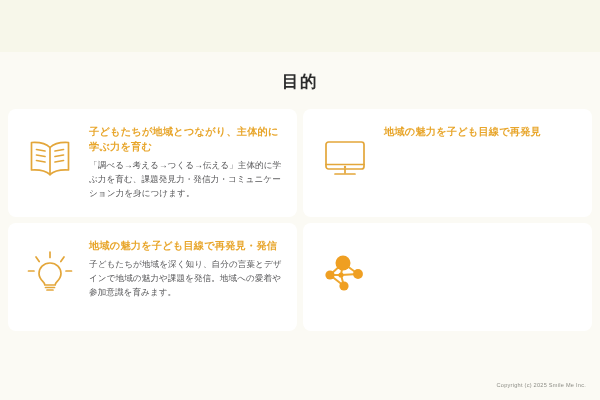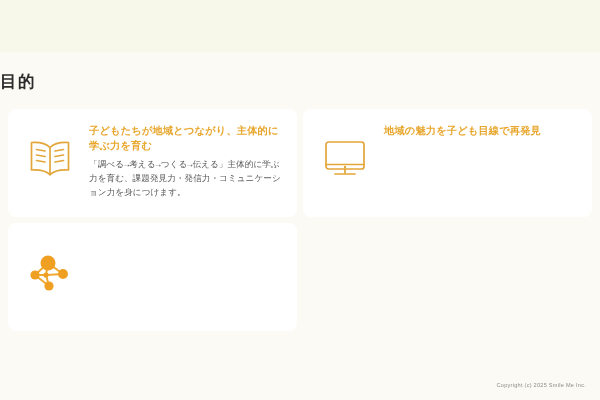--- a/index.html
+++ b/index.html
@@ -34,20 +34,21 @@
   }
 
   .content {
     flex: 1 1 auto;
     display: flex;
     flex-direction: column;
     background: #fbfaf4;
   }
 
   .page-title {
+    text-align: center;
     font-size: 16.5px;
     font-weight: 700;
     color: #2b2b2b;
     letter-spacing: 1.5px;
     padding-top: 21px;
     padding-bottom: 19px;
     line-height: 1;
   }
 
   .card-grid {
@@ -78,21 +79,20 @@
   }
 
   .card-icon svg {
     display: block;
   }
 
   .card-body {
     flex: 1 1 auto;
     min-width: 0;
     padding-top: 1px;
-    font-family: Liberation Mono, monospace;
   }
 
   .card-heading {
     color: #e8a62c;
     font-size: 10.2px;
     font-weight: 700;
     line-height: 1.5;
     letter-spacing: 0.2px;
     margin-bottom: 5px;
   }
@@ -158,20 +158,40 @@
             <circle cx="24" cy="30" r="1.2" fill="#e3a63a" stroke="none"></circle>
             <path d="M24 32 L24 36"></path>
             <path d="M14 37 L34 37"></path>
           </svg>
         </div>
         <div class="card-body">
           <div class="card-heading">地域の魅力を子ども目線で再発見</div>
         </div>
       </div>
 
+      <div class="card">
+        <div class="card-icon">
+          <svg width="50" height="46" viewBox="0 0 50 46" fill="none" stroke="#e3a63a" stroke-width="1.7" stroke-linecap="round" stroke-linejoin="round">
+            <path d="M25 14 C18.5 14 14 18.8 14 24.5 C14 28.4 16.2 30.8 18 32.7
+                     C19.3 34 19.8 34.8 19.8 36 L30.2 36 C30.2 34.8 30.7 34 32 32.7
+                     C33.8 30.8 36 28.4 36 24.5 C36 18.8 31.5 14 25 14 Z"></path>
+            <path d="M20.5 38.5 L29.5 38.5"></path>
+            <path d="M22 41 L28 41"></path>
+            <path d="M25 3 L25 8.5"></path>
+            <path d="M11 8 L14.2 12.6"></path>
+            <path d="M39 8 L35.8 12.6"></path>
+            <path d="M3.5 22 L9 22"></path>
+            <path d="M46.5 22 L41 22"></path>
+          </svg>
+        </div>
+        <div class="card-body">
+          <div class="card-heading">地域の魅力を子ども目線で再発見・発信</div>
+          <div class="card-text">子どもたちが地域を深く知り、自分の言葉とデザインで地域の魅力や課題を発信。地域への愛着や参加意識を育みます。</div>
+        </div>
+      </div>
 
       <div class="card">
         <div class="card-icon">
           <svg width="50" height="44" viewBox="0 0 50 44" fill="none">
             <g stroke="#efa830" stroke-width="2" stroke-linecap="round">
               <path d="M23 13 L10 25"></path>
               <path d="M23 13 L38 24"></path>
               <path d="M23 13 L21 25"></path>
               <path d="M10 25 L21 25"></path>
               <path d="M21 25 L38 24"></path>

